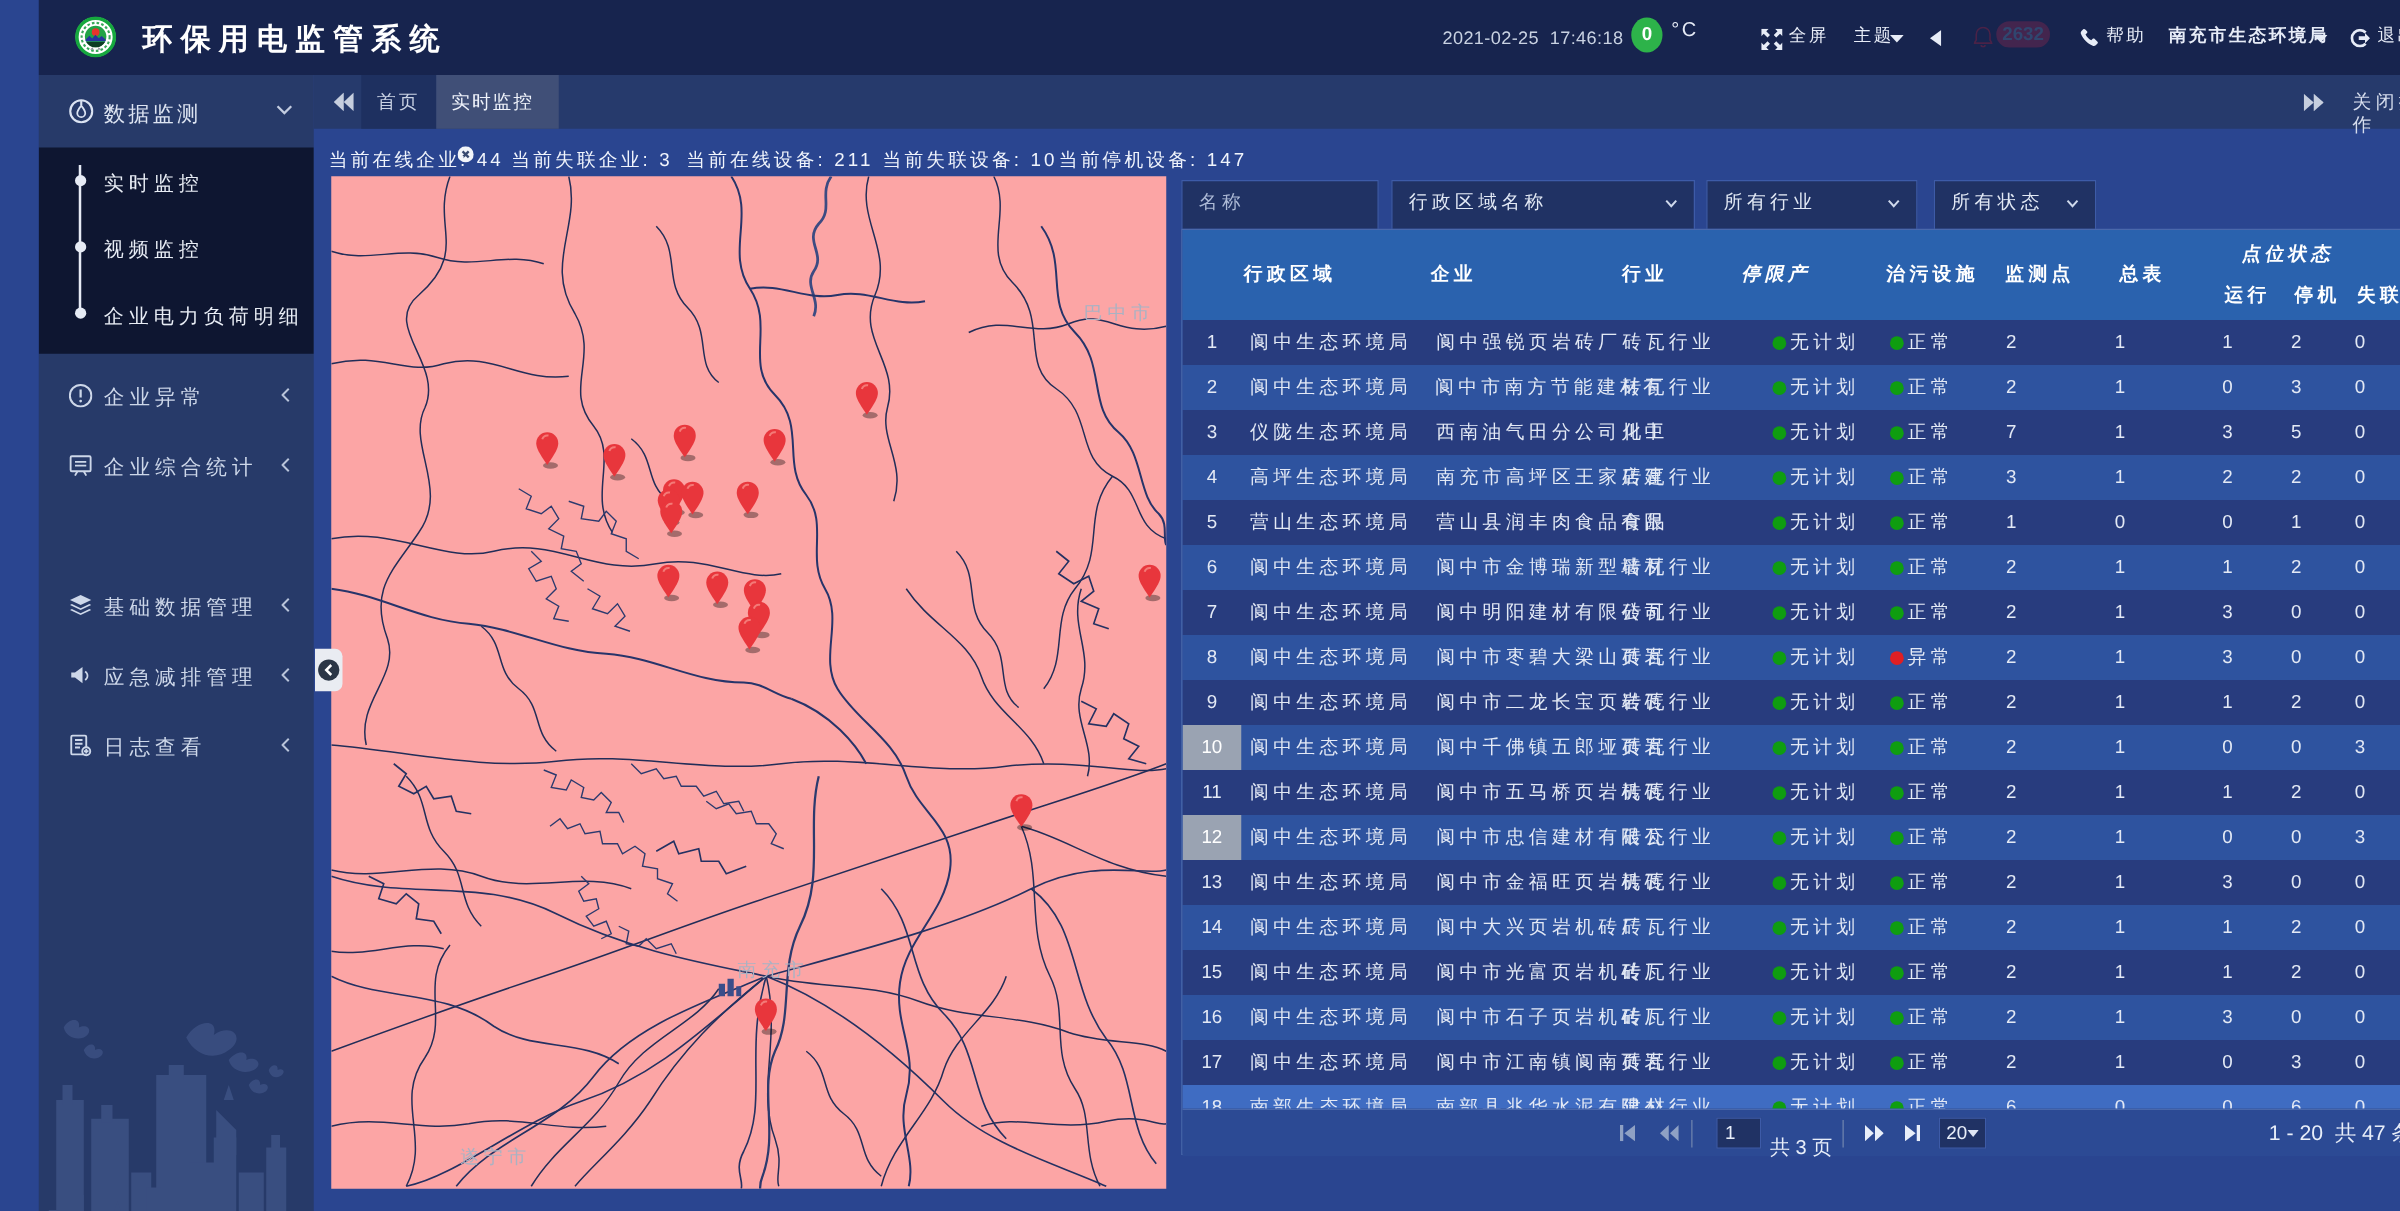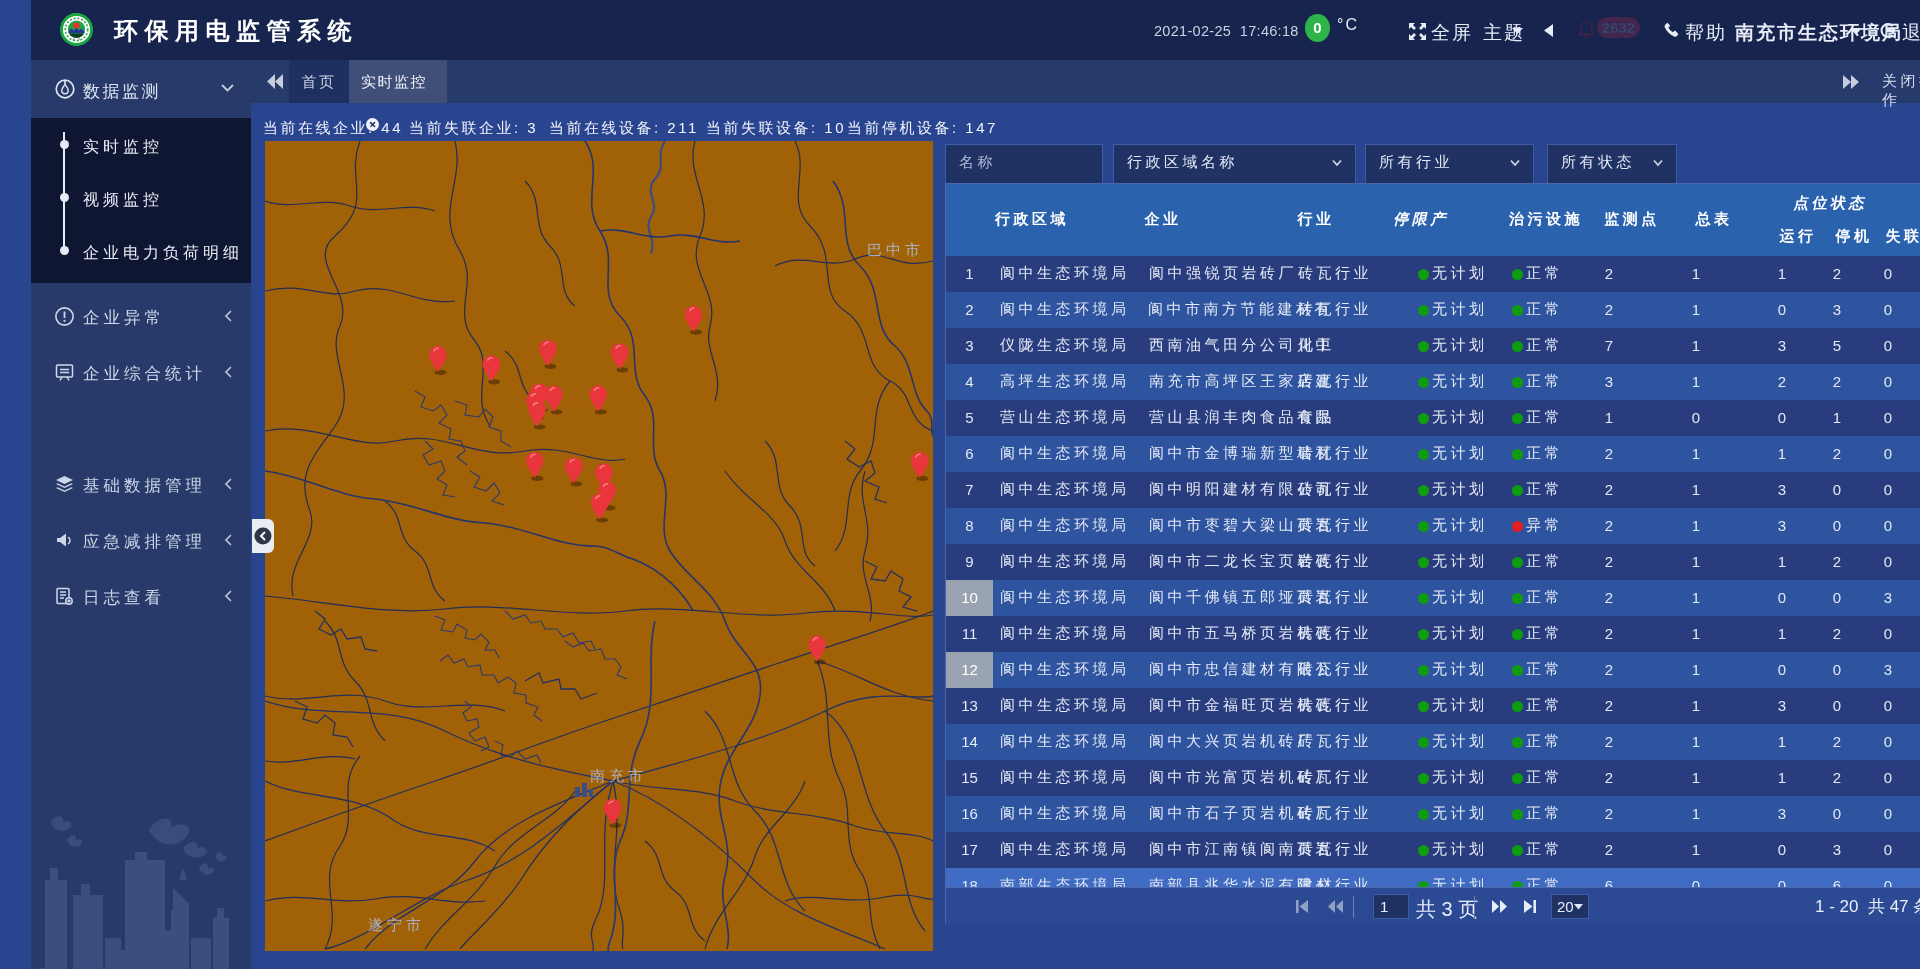--- a/index.html
+++ b/index.html
@@ -3,61 +3,61 @@
 <meta charset="utf-8">
 <style>
 html,body{margin:0;padding:0;width:1920px;height:969px;overflow:hidden;background:#2a4590;
   font-family:"Liberation Sans",sans-serif;}
 *{box-sizing:border-box;}
 .abs{position:absolute;}
 #page{position:relative;width:1920px;height:969px;margin-left:31px;}
 
 #hdr{left:0;top:0;width:1920px;height:60px;background:#17244e;z-index:5;}
 #hdr .title{left:83px;top:15px;font-size:24px;font-weight:bold;color:#fff;letter-spacing:6.5px;}
-.hitem{color:#e7ecf7;font-size:19px;top:20px;white-space:nowrap;letter-spacing:2px;}
+.hitem{color:#e7ecf7;font-size:14px;top:20px;white-space:nowrap;letter-spacing:2px;}
 
 #side{left:0;top:60px;width:220px;height:909px;background:#273a69;z-index:4;overflow:hidden;}
 #smenu0{left:0;top:0;width:220px;height:58px;}
 #sub{left:0;top:58px;width:220px;height:165px;background:#0e1631;}
 .subline{left:32px;top:14px;width:2px;height:122px;background:#e6ebf5;}
 .subdot{width:9px;height:9px;border-radius:50%;background:#e6ebf5;left:29px;}
 .subtxt{left:52px;font-size:16px;color:#e8edf5;letter-spacing:4px;}
 .mitem{left:0;width:220px;height:56px;color:#cdd7e9;}
 .mtxt{left:52px;top:19px;font-size:16.5px;letter-spacing:4px;}
 .mchev{left:194px;top:22px;width:7px;height:12px;}
 .micon{left:24px;top:19px;width:19px;height:19px;}
 
 #tabbar{left:220px;top:60px;width:1700px;height:43px;background:#263a6c;}
 .tab1{left:38px;top:0;width:60px;height:43px;background:#1e3060;color:#c9d2e4;font-size:15px;text-align:center;line-height:43px;letter-spacing:2.5px;}
 .tab2{left:98px;top:0;width:98px;height:43px;background:#404f77;color:#eef2fa;font-size:15px;line-height:43px;padding-left:12px;letter-spacing:1.5px;}
 
 .stat{top:119px;font-size:15px;color:#f0f4fc;white-space:nowrap;letter-spacing:2.5px;}
 
-#map{left:234px;top:141px;width:668px;height:810px;background:#a16207;overflow:hidden;}
+#map{left:234px;top:141px;width:668px;height:810px;background:#fca5a5;overflow:hidden;}
 
 .fbox{top:144px;height:41px;background:#203264;border:1px solid #3d5ba8;color:#e2e9f5;font-size:15px;line-height:34px;padding-left:13px;letter-spacing:3.5px;}
 .fchev{position:absolute;top:13px;right:13px;width:10px;height:10px;}
 #panel{left:914px;top:183px;width:991px;height:741px;border:1px solid #4a68ab;background:#2c4a94;}
 #thead{left:0;top:0;width:989px;height:72px;background:#2a62ae;color:#fff;font-size:15px;font-weight:bold;}
 .th{position:absolute;transform:translateX(-50%);top:26px;white-space:nowrap;letter-spacing:3.5px;}
 .rows{position:absolute;left:0;top:72px;width:989px;height:631px;overflow:hidden;}
 .tr{position:absolute;left:0;width:989px;height:36px;font-size:15px;color:#e3e9f5;}
 .todd{background:#283c7e;}
 .teven{background:#2e539f;}
 .c{position:absolute;top:8px;white-space:nowrap;letter-spacing:3.5px;}
 .num{position:absolute;top:9px;transform:translateX(-50%);}
 .seq{position:absolute;left:0;top:0;width:47px;height:36px;text-align:center;line-height:36px;}
 .seqsel{background:#9aa3b2;color:#fff;}
 .dot{position:absolute;top:13px;width:11px;height:11px;border-radius:50%;}
 .gr{background:#0f9d10;}
 .rd{background:#e01f23;}
 #pager{left:0;top:703px;width:989px;height:38px;background:#2c4a94;border-top:1px solid #4a68ab;color:#cdd7ea;}
 
 #sbar{left:1899px;top:183px;width:6px;height:703px;background:#2c4a94;}
-.ptxt{position:absolute;font-size:20px;color:#e8eef9;top:8px;}
+.ptxt{position:absolute;font-size:16px;color:#e8eef9;top:20px;}
 svg{display:block;}
 </style>
 </head>
 <body>
 <div id="page">
 
 <div class="abs" id="hdr">
   <svg class="abs" style="left:29px;top:13px" width="33" height="33" viewBox="0 0 33 33">
     <circle cx="16.5" cy="16.5" r="16" fill="#fff"></circle>
     <circle cx="16.5" cy="16.5" r="15" fill="none" stroke="#16a83e" stroke-width="2.8"></circle>

